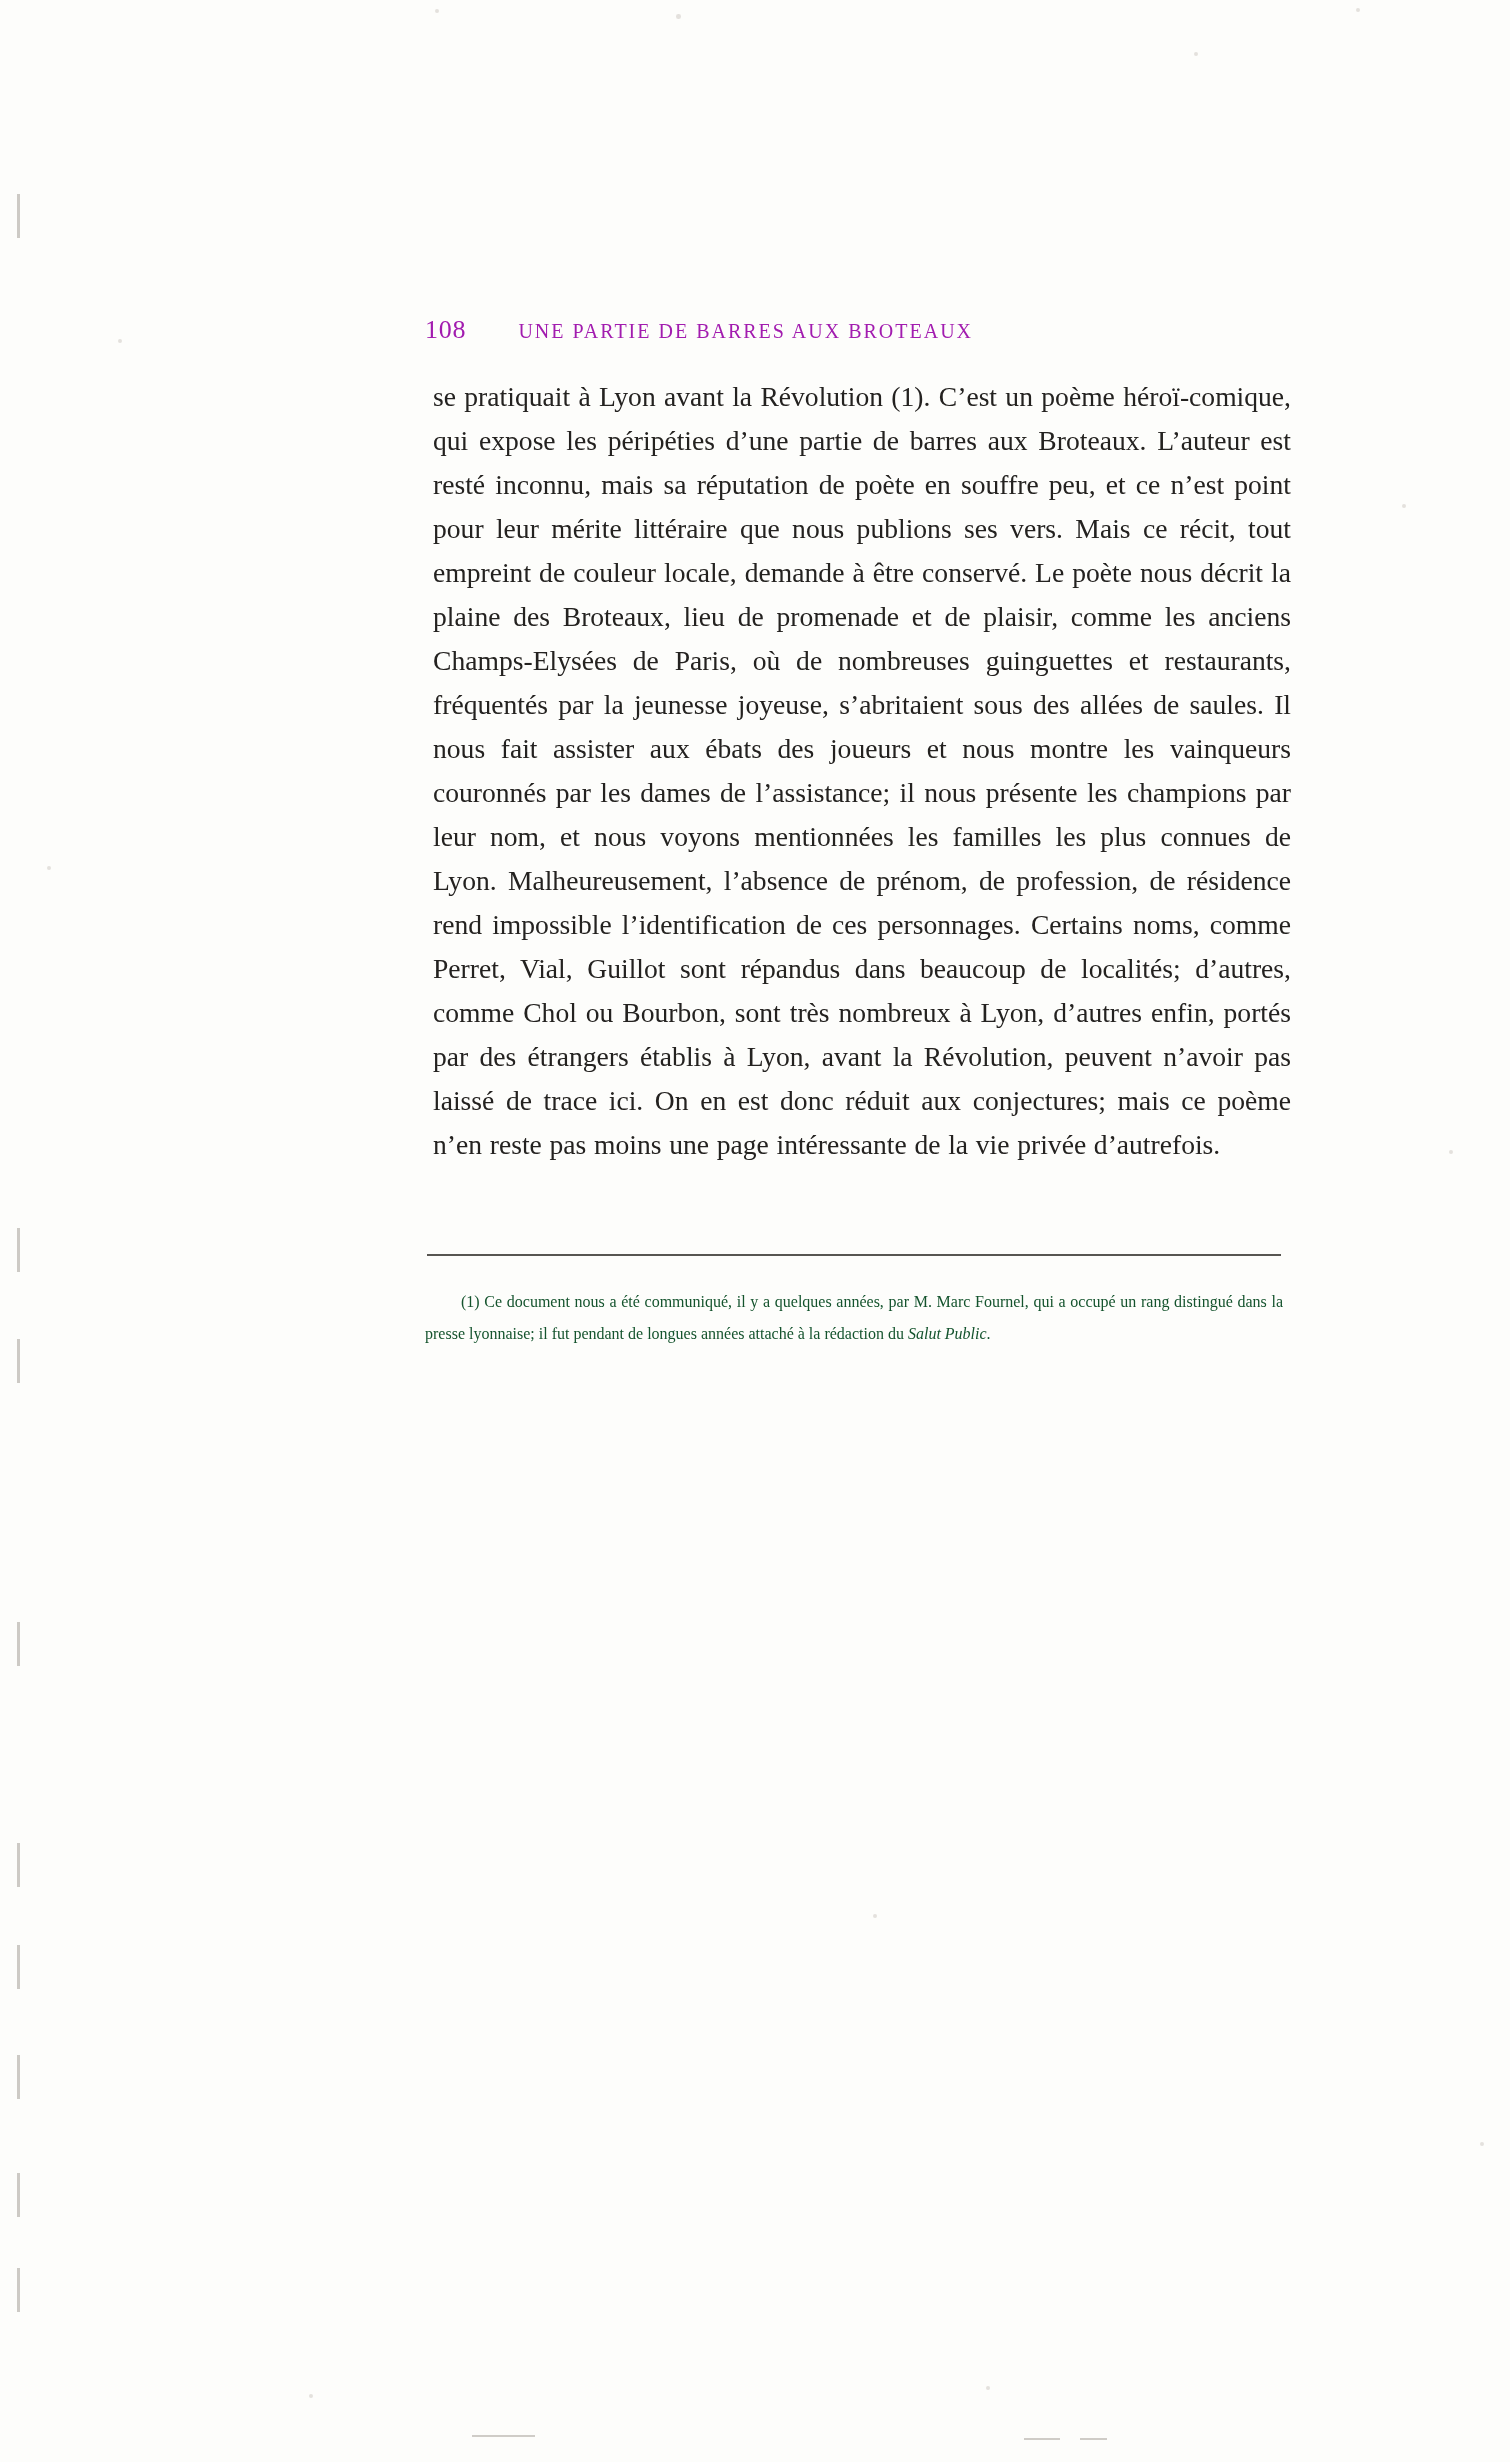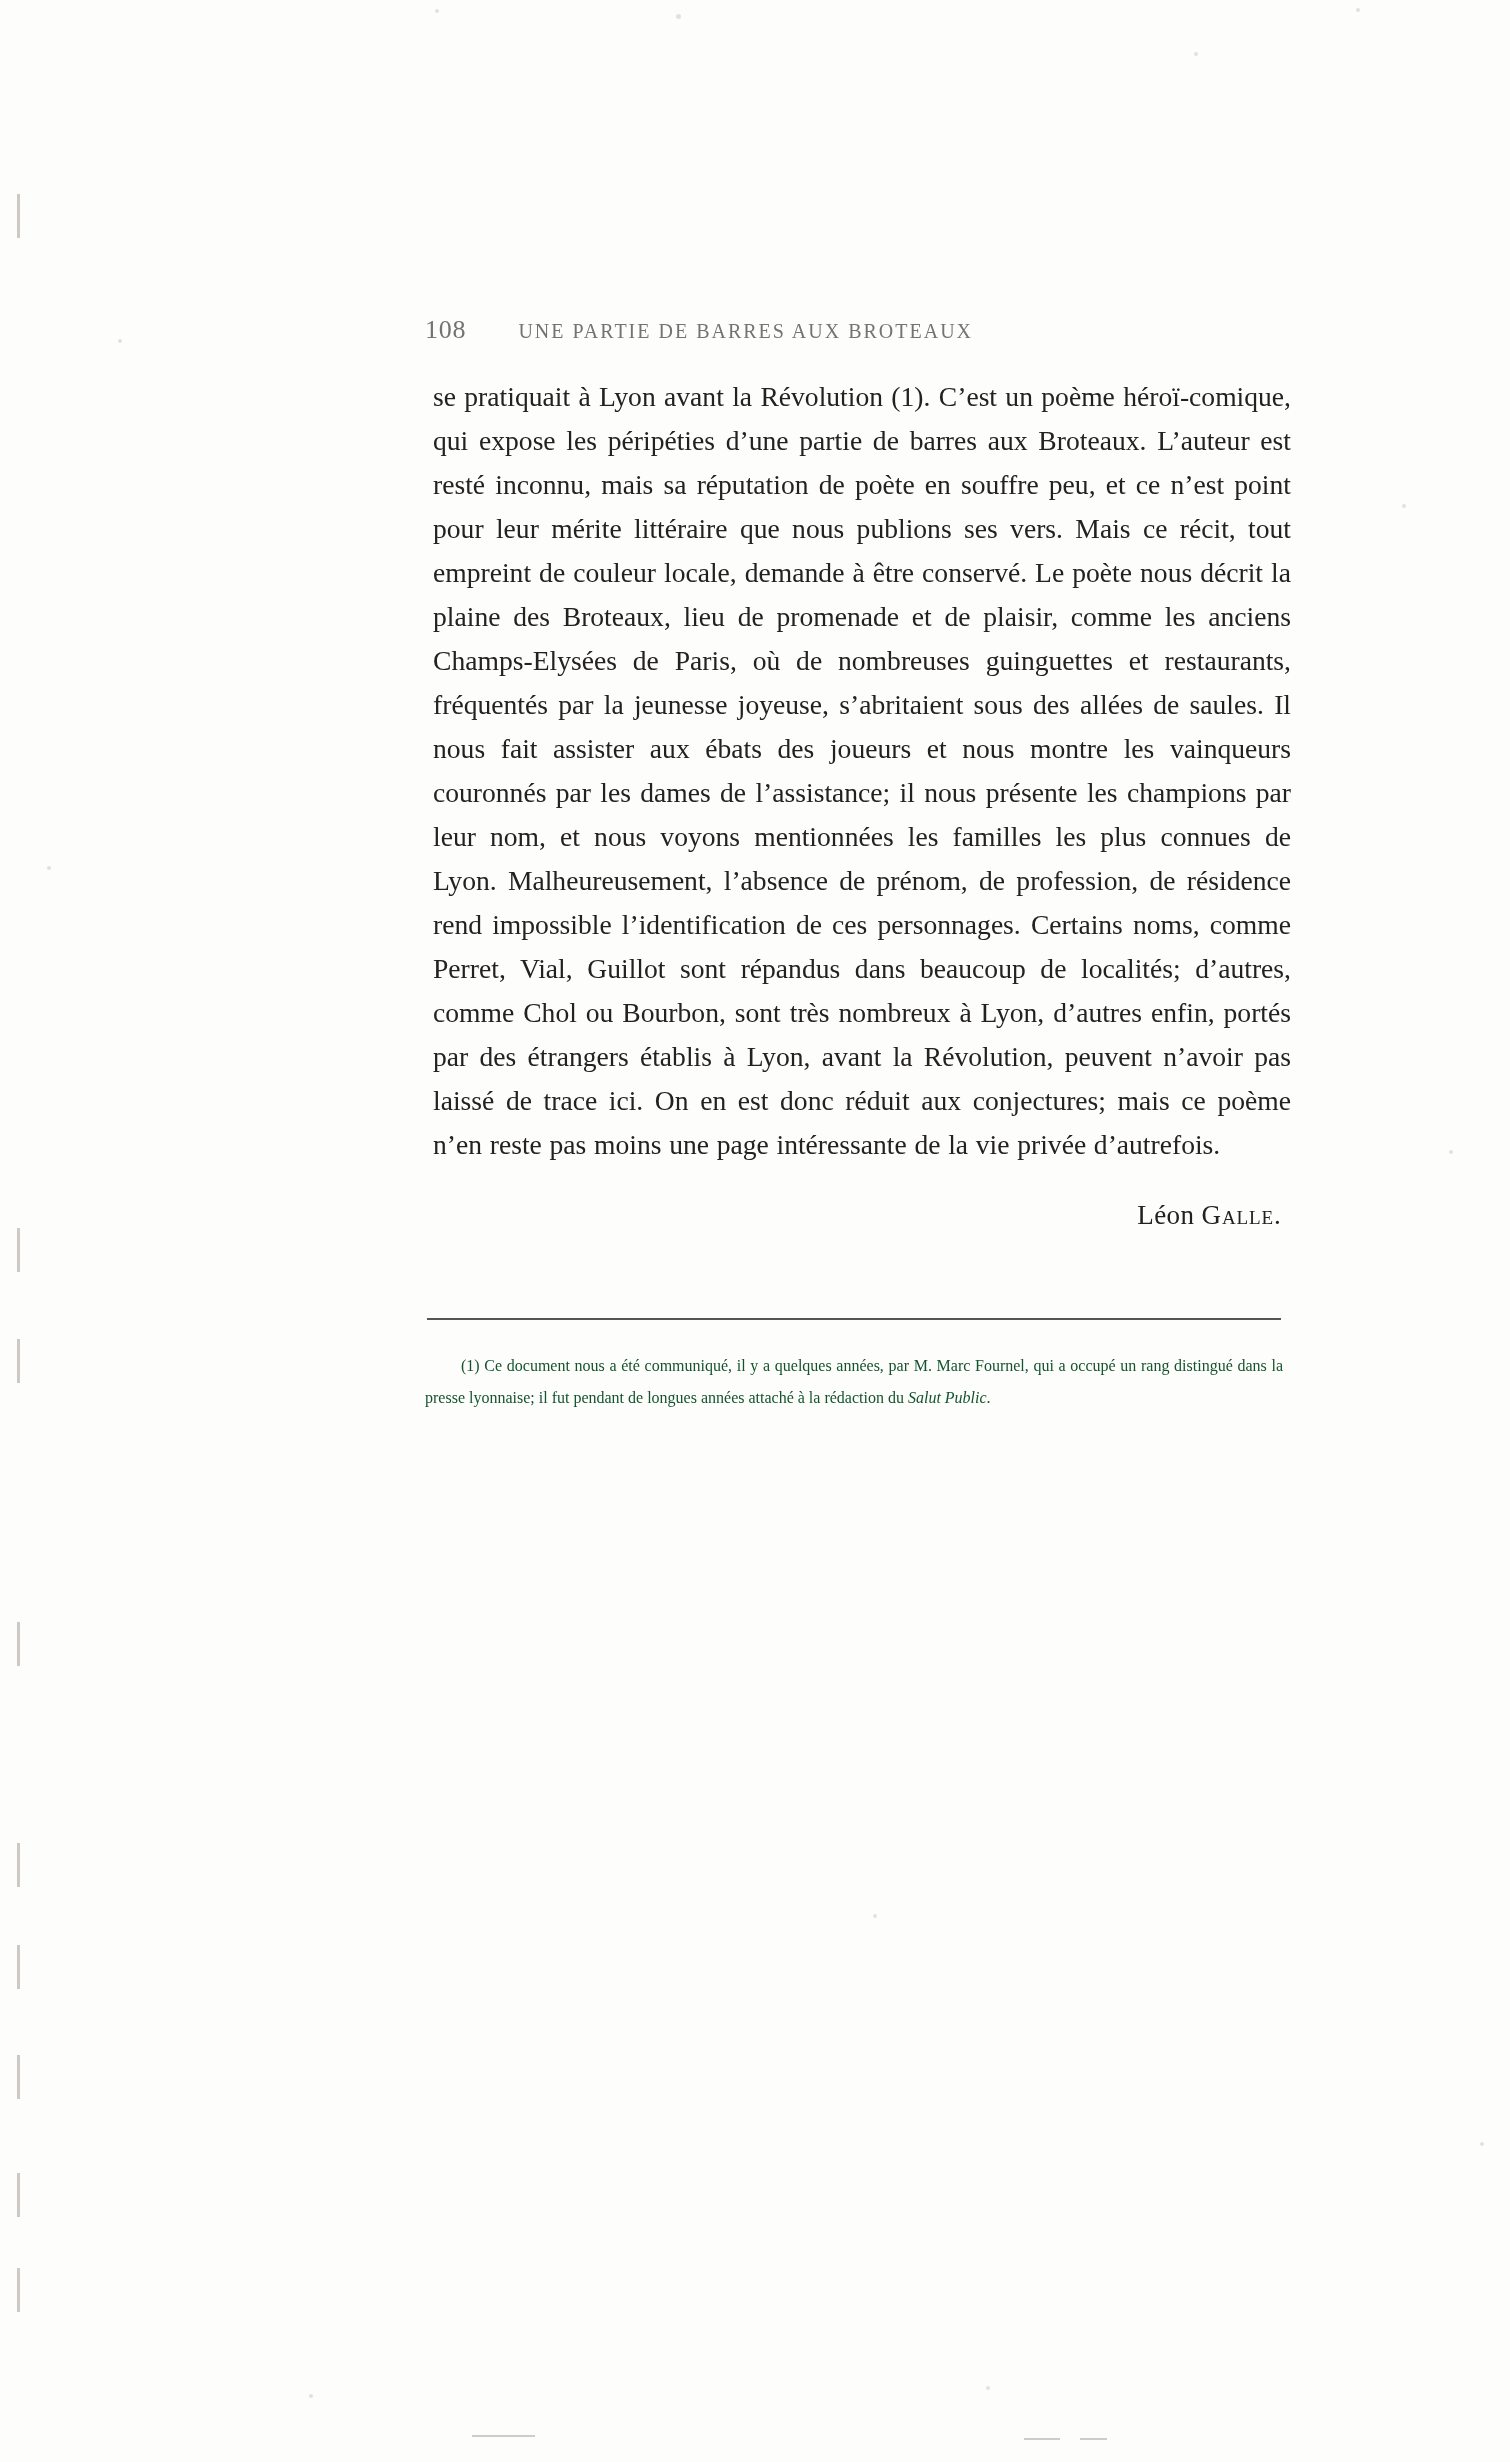--- a/index.html
+++ b/index.html
@@ -36,21 +36,21 @@
     left: 425px;
     top: 315px;
     width: 874px;
   }
 
   .running-head {
     display: flex;
     align-items: baseline;
     gap: 52px;
     margin: 0 0 30px 0;
-    color: #737373;
+    color: #a21caf;
     text-align: center;
   }
   .folio {
     font-size: 26px;
     letter-spacing: 0.8px;
   }
   .head-title {
     font-size: 20px;
     letter-spacing: 2px;
     font-variant: small-caps;
@@ -153,23 +153,20 @@
 
 <div class="text-column">
 
   <div class="running-head">
     <span class="folio">108</span>
     <span class="head-title">Une partie de barres aux Broteaux</span>
   </div>
 
   <p class="body-text">se pratiquait à Lyon avant la Révolution (1). C’est un poème héroï-comique, qui expose les péripéties d’une partie de barres aux Broteaux. L’auteur est resté inconnu, mais sa réputation de poète en souffre peu, et ce n’est point pour leur mérite littéraire que nous publions ses vers. Mais ce récit, tout empreint de couleur locale, demande à être conservé. Le poète nous décrit la plaine des Broteaux, lieu de promenade et de plaisir, comme les anciens Champs-Elysées de Paris, où de nombreuses guinguettes et restaurants, fréquentés par la jeunesse joyeuse, s’abritaient sous des allées de saules. Il nous fait assister aux ébats des joueurs et nous montre les vainqueurs couronnés par les dames de l’assistance; il nous présente les champions par leur nom, et nous voyons mentionnées les familles les plus connues de Lyon. Malheureusement, l’absence de prénom, de profession, de résidence rend impossible l’identification de ces personnages. Certains noms, comme Perret, Vial, Guillot sont répandus dans beaucoup de localités; d’autres, comme Chol ou Bourbon, sont très nombreux à Lyon, d’autres enfin, portés par des étrangers établis à Lyon, avant la Révolution, peuvent n’avoir pas laissé de trace ici. On en est donc réduit aux conjectures; mais ce poème n’en reste pas moins une page intéressante de la vie privée d’autrefois.</p>
 
-  <div class="signature">
-    <span>Léon </span><span class="sc">Galle.</span>
-  </div>
 
   <div class="footnote-rule"></div>
 
   <div class="footnote">
     <span class="indent"></span><span>(1)</span><span> Ce document nous a été communiqué, il y a quelques années, par M. Marc Fournel, qui a occupé un rang distingué dans la presse lyonnaise; il fut pendant de longues années attaché à la rédaction du </span><i>Salut Public</i><span>.</span>
   </div>
 
 </div>
 
 

